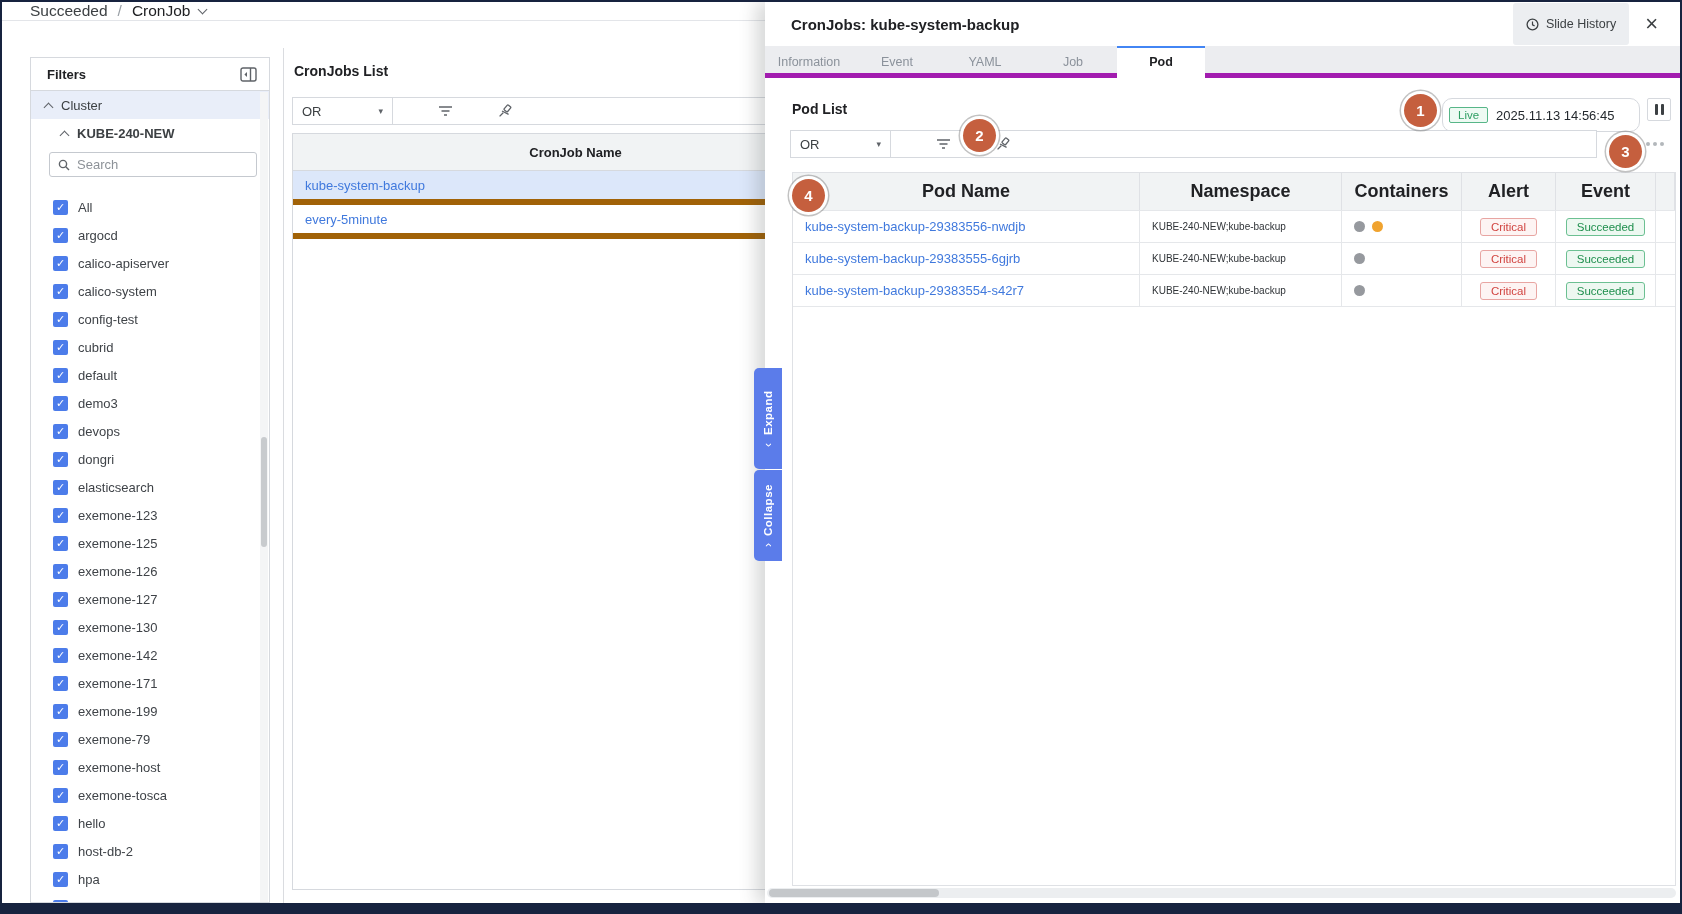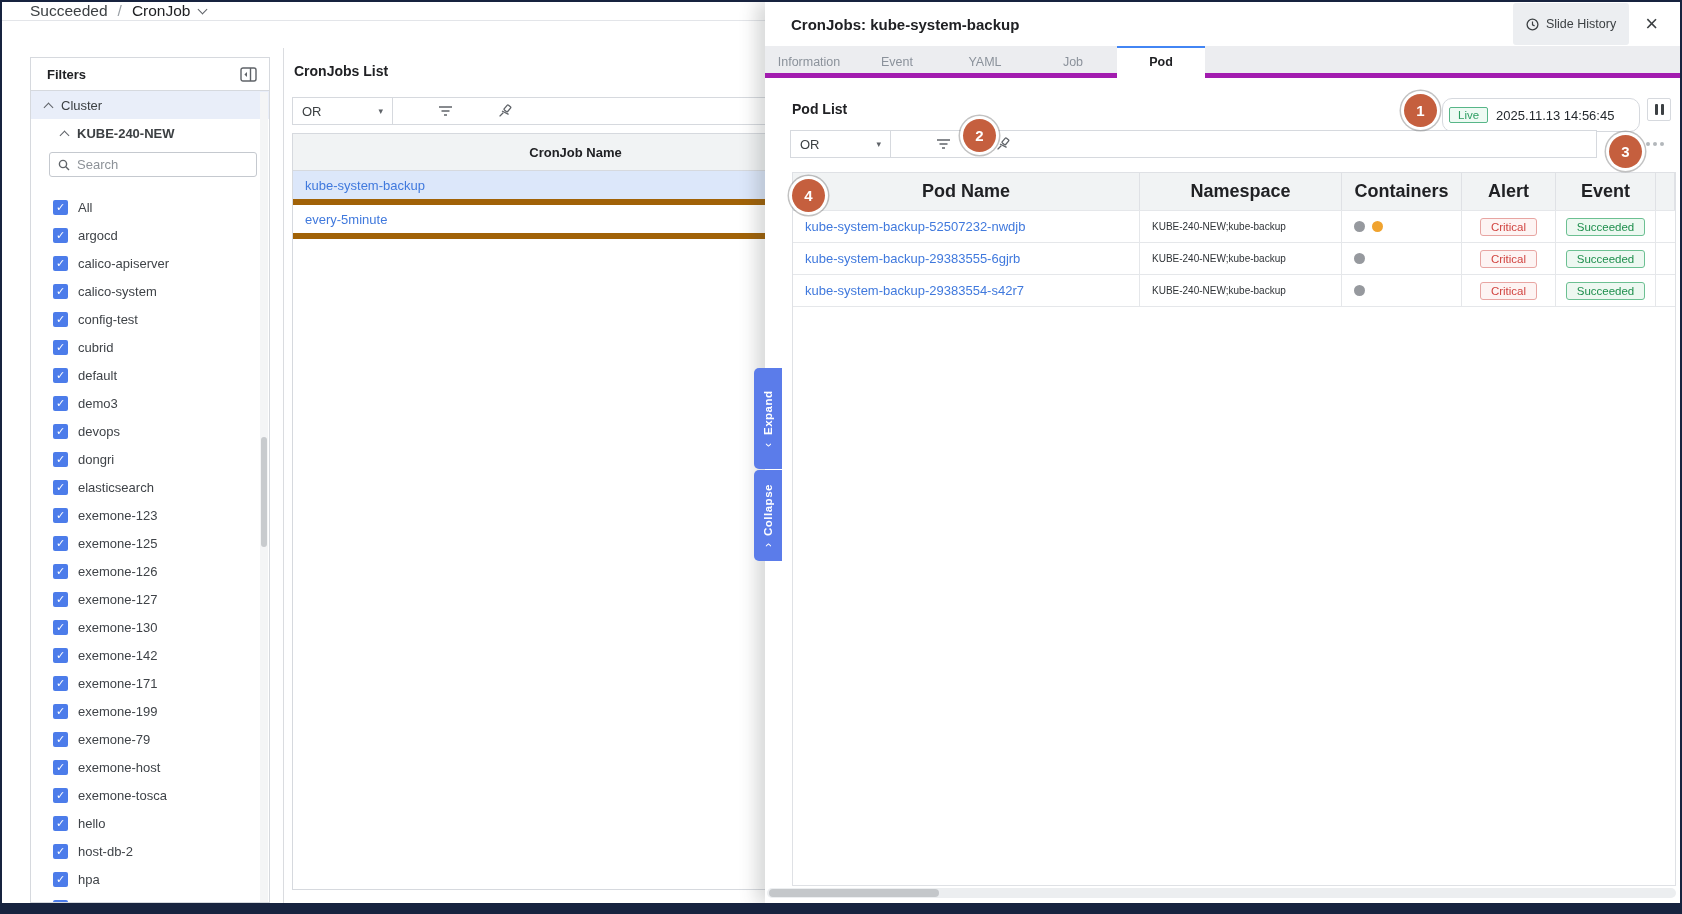--- a/index.html
+++ b/index.html
@@ -384,21 +384,21 @@
           <div class="pt-cell" style="width: 347px;">Pod Name</div>
           <div class="pt-cell" style="width: 202px;">Namespace</div>
           <div class="pt-cell" style="width: 120px;">Containers</div>
           <div class="pt-cell" style="width: 94px;">Alert</div>
           <div class="pt-cell" style="width: 100px;">Event</div>
           <div class="pt-cell pt-fill"></div>
         </div>
       <div id="pt-rows">
           <div class="pt-row">
             <div class="pt-cell cell-pad" style="width: 347px;">
-              <span class="pod-link">kube-system-backup-52507232-nwdjb</span>
+              <span class="pod-link">kube-system-backup-29383556-nwdjb</span>
             </div>
             <div class="pt-cell cell-pad" style="width: 202px;">
               <span class="ns-text">KUBE-240-NEW;kube-backup</span>
             </div>
             <div class="pt-cell cell-pad" style="width: 120px;">
               <span class="dot dot-gray"></span>
               <span class="dot dot-orange"></span>
             </div>
             <div class="pt-cell" style="width: 94px; justify-content: center;">
               <span class="badge badge-critical">Critical</span>

